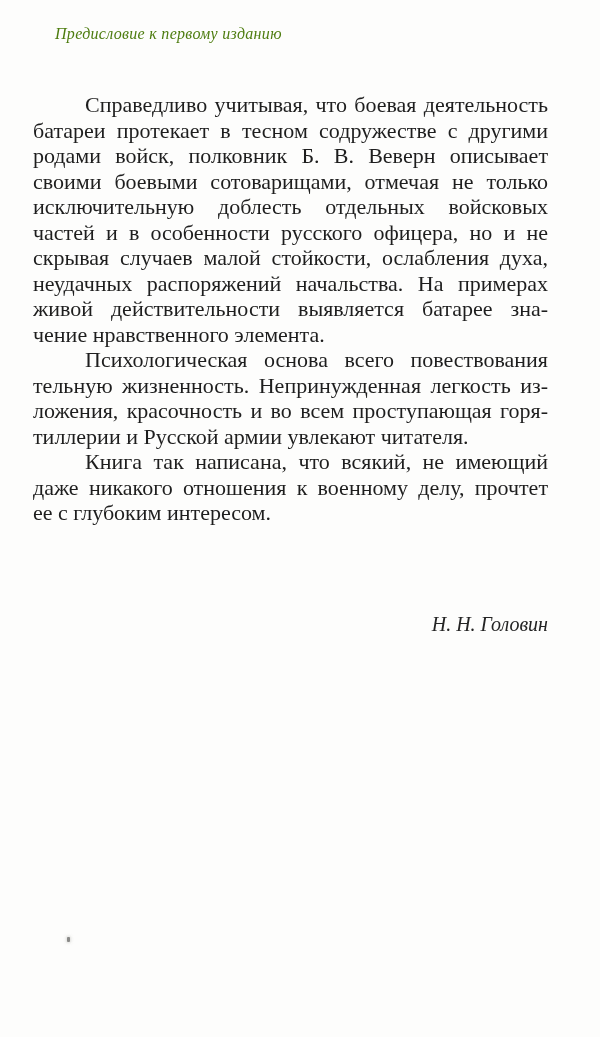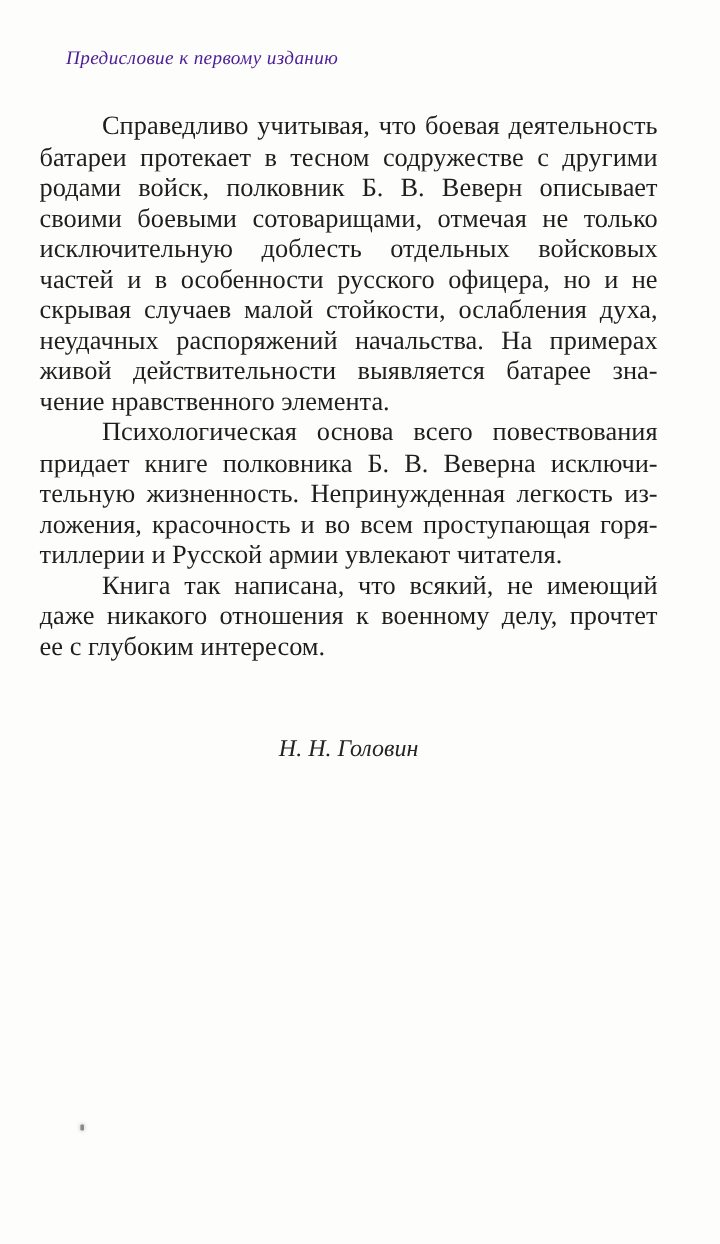--- a/index.html
+++ b/index.html
@@ -12,26 +12,26 @@
     width: 600px;
     height: 1037px;
     background: #fdfdfc;
     overflow: hidden;
     font-family: "Liberation Serif", serif;
     color: #1e1e1e;
   }
   .running-head {
     position: absolute;
     left: 55px;
-    top: 39px;
+    top: 24px;
     font-style: italic;
     font-size: 16px;
     line-height: 20px;
     letter-spacing: 0.3px;
-    color: #4c1d95;
+    color: #4d7c0f;
   }
   .body-text {
     position: absolute;
     left: 33px;
     top: 92px;
     width: 515px;
     font-size: 22px;
     line-height: 25.5px;
   }
   .paragraph { margin: 0; }
@@ -44,21 +44,21 @@
   .tline.first { padding-left: 52px; }
   .tline.last {
     text-align: center;
     text-align-last: left;
   }
   .signature {
     position: absolute;
     left: 33px;
     top: 613px;
     width: 515px;
-    text-align: center;
+    text-align: right;
     font-style: italic;
     font-size: 20px;
     color: #242424;
   }
   .ink-speck {
     position: absolute;
     left: 67px;
     top: 937px;
     width: 3px;
     height: 5px;
@@ -84,21 +84,20 @@
       <div class="tline">исключительную доблесть отдельных войсковых</div>
       <div class="tline">частей и в особенности русского офицера, но и не</div>
       <div class="tline">скрывая случаев малой стойкости, ослабления духа,</div>
       <div class="tline">неудачных распоряжений начальства. На примерах</div>
       <div class="tline">живой действительности выявляется батарее зна-</div>
       <div class="tline last">чение нравственного элемента.</div>
     </div>
 
     <div class="paragraph">
       <div class="tline first">Психологическая основа всего повествования</div>
-      <div class="tline">придает книге полковника Б. В. Веверна исключи-</div>
       <div class="tline">тельную жизненность. Непринужденная легкость из-</div>
       <div class="tline">ложения, красочность и во всем проступающая горя-</div>
       <div class="tline last">тиллерии и Русской армии увлекают читателя.</div>
     </div>
 
     <div class="paragraph">
       <div class="tline first">Книга так написана, что всякий, не имеющий</div>
       <div class="tline">даже никакого отношения к военному делу, прочтет</div>
       <div class="tline last">ее с глубоким интересом.</div>
     </div>

